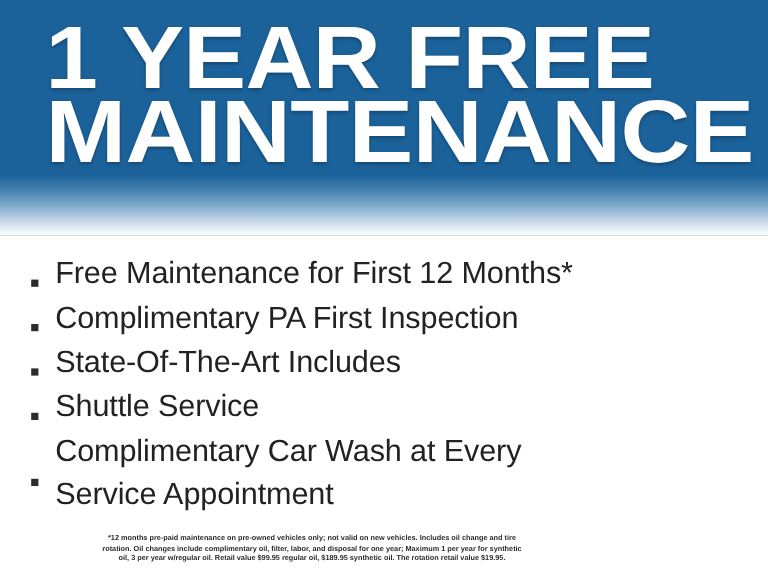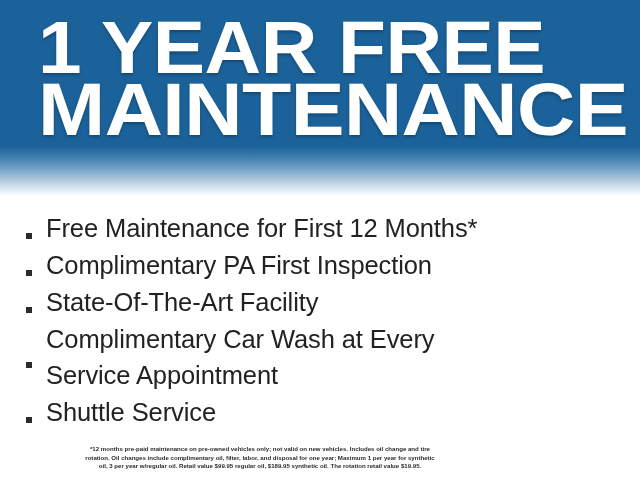--- a/index.html
+++ b/index.html
@@ -148,36 +148,36 @@
     <div class="bullet-row">
       <span class="bullet-marker"></span>
       <span class="bullet-text">
         <span>Complimentary PA First Inspection</span>
       </span>
     </div>
 
     <div class="bullet-row">
       <span class="bullet-marker"></span>
       <span class="bullet-text">
-        <span>State-Of-The-Art Facility</span>
+        <span>State-Of-The-Art Includes</span>
+      </span>
+    </div>
+
+    <div class="bullet-row">
+      <span class="bullet-marker"></span>
+      <span class="bullet-text">
+        <span>Shuttle Service</span>
       </span>
     </div>
 
     <div class="bullet-row">
       <span class="bullet-marker"></span>
       <span class="bullet-text">
         <span class="cont-line">Complimentary Car Wash at Every</span>
         <span class="cont-line">Service Appointment</span>
-      </span>
-    </div>
-
-    <div class="bullet-row">
-      <span class="bullet-marker"></span>
-      <span class="bullet-text">
-        <span>Shuttle Service</span>
       </span>
     </div>
 
   </div>
 
   <div class="fineprint">
     <p>*12 months pre-paid maintenance on pre-owned vehicles only; not valid on new vehicles. Includes oil change and tire</p>
     <p>rotation. Oil changes include complimentary oil, filter, labor, and disposal for one year; Maximum 1 per year for synthetic</p>
     <p>oil, 3 per year w/regular oil. Retail value $99.95 regular oil, $189.95 synthetic oil. The rotation retail value $19.95.</p>
   </div>

